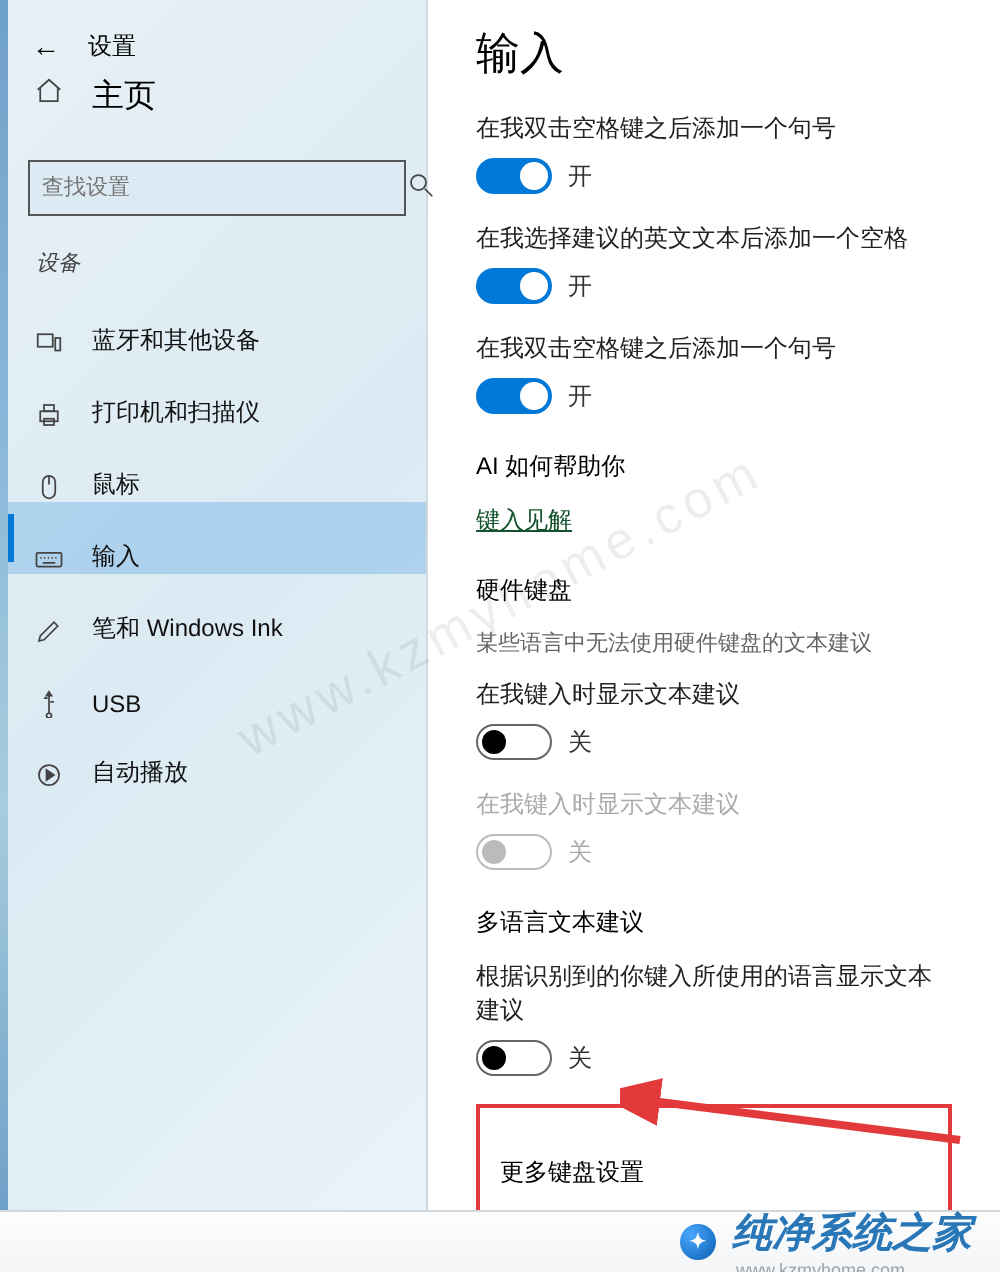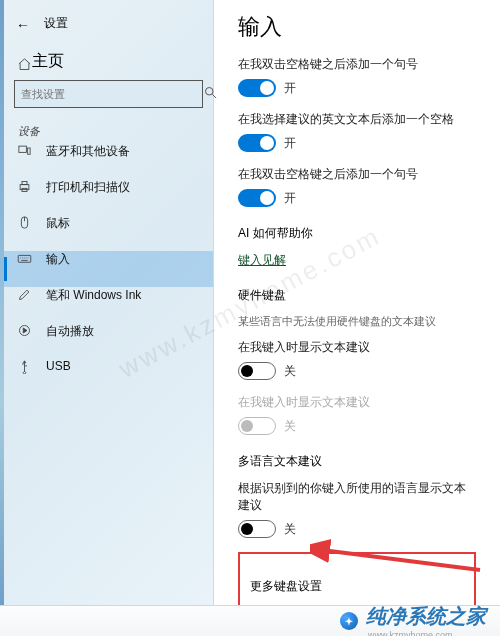--- a/index.html
+++ b/index.html
@@ -4,27 +4,27 @@
 <style>
 * { margin: 0; padding: 0; box-sizing: border-box; font-family: "Microsoft YaHei", "Segoe UI", sans-serif; }
 html, body { width: 500px; height: 636px; overflow: hidden; }
 .screen { position: relative; width: 500px; height: 636px; }
 .window { position: absolute; left: 4px; top: 0; width: 496px; height: 605px; background: #fff; display: flex; }
 .taskbar-strip { position: absolute; left: 0; top: 0; width: 4px; height: 605px; background: linear-gradient(#6fa0c8, #88b5d8, #a7ccdd, #6fa0c8); }
 .sidebar { width: 210px; height: 100%; background: linear-gradient(135deg, #e7f1f6 0%, #dceaf3 50%, #e9f3f9 100%); border-right: 1px solid #d0d9e0; display: flex; flex-direction: column; padding-top: 8px; }
 .sb-header { display: flex; align-items: center; height: 30px; padding: 0 12px; gap: 14px; }
 .sb-header .back { font-size: 14px; color: #000; }
 .sb-header .title { font-size: 12px; color: #000; }
-.sb-home { display: flex; align-items: flex-end; height: 34px; padding: 0 12px; }
+.sb-home { display: flex; align-items: flex-start; height: 34px; padding: 0 12px; gap: 14px; }
 .sb-home .icon { width: 16px; display: flex; justify-content: center; }
 .sb-search { margin: 8px 10px 10px 10px; height: 28px; border: 1px solid #555; background: #dceaf3; display: flex; align-items: center; padding: 0 6px; gap: 40px; }
 .sb-search input { flex: 1; border: none; background: transparent; outline: none; font-size: 11px; color: #333; }
 .sb-search .sicon { color: #555; font-size: 12px; }
 .sb-group { padding: 6px 14px 4px 14px; font-size: 11px; color: #444; font-style: italic; }
-.sb-item { display: flex; align-items: flex-start; height: 36px; padding: 0 12px; gap: 14px; font-size: 12px; color: #111; cursor: pointer; }
+.sb-item { display: flex; align-items: flex-end; height: 36px; padding: 0 12px; gap: 14px; font-size: 12px; color: #111; cursor: pointer; }
 .sb-item .icon { width: 16px; display: flex; justify-content: center; color: #333; }
 .sb-item.selected { background: rgba(0, 120, 215, 0.22); position: relative; }
 .sb-item.selected::before { content: ""; position: absolute; left: 0; top: 6px; bottom: 6px; width: 3px; background: #0078d7; }
 .content { flex: 1; height: 100%; overflow-y: auto; padding: 8px 24px 20px 24px; }
 .content h1 { font-size: 22px; font-weight: 400; margin: 4px 0 14px 0; }
 .opt { margin-bottom: 14px; }
 .opt .lbl { font-size: 12px; color: #222; margin-bottom: 6px; }
 .toggle-row { display: flex; align-items: center; gap: 8px; }
 .toggle { width: 38px; height: 18px; border-radius: 9px; position: relative; cursor: pointer; }
 .toggle.on { background: #0078d7; }
@@ -121,33 +121,33 @@
         <span class="icon">
             <svg class="icn" viewBox="0 0 24 24">
               <path d="M4 20 L8 19 L19 8 L16 5 L5 16 Z"></path>
             </svg>
           </span>
         <span>笔和 Windows Ink</span>
       </div>
       <div class="sb-item">
         <span class="icon">
             <svg class="icn" viewBox="0 0 24 24">
+              <path d="M12 3 V20 M12 20 a2 2 0 1 0 0.01 0 M8 8 h3 M16 11 h-3 M12 3 l-2 3 h4 z"></path>
+            </svg>
+          </span>
+        <span>USB</span>
+      </div>
+      <div class="sb-item">
+        <span class="icon">
+            <svg class="icn" viewBox="0 0 24 24">
               <circle cx="12" cy="12" r="8"></circle>
               <path d="M10 8 L16 12 L10 16 Z" fill="#444"></path>
             </svg>
           </span>
         <span>自动播放</span>
-      </div>
-      <div class="sb-item">
-        <span class="icon">
-            <svg class="icn" viewBox="0 0 24 24">
-              <path d="M12 3 V20 M12 20 a2 2 0 1 0 0.01 0 M8 8 h3 M16 11 h-3 M12 3 l-2 3 h4 z"></path>
-            </svg>
-          </span>
-        <span>USB</span>
       </div>
     </div>
 
     <div class="content">
       <h1>输入</h1>
 
       <div class="opt">
         <div class="lbl">在我双击空格键之后添加一个句号</div>
         <div class="toggle-row">
           <div class="toggle on"></div>

